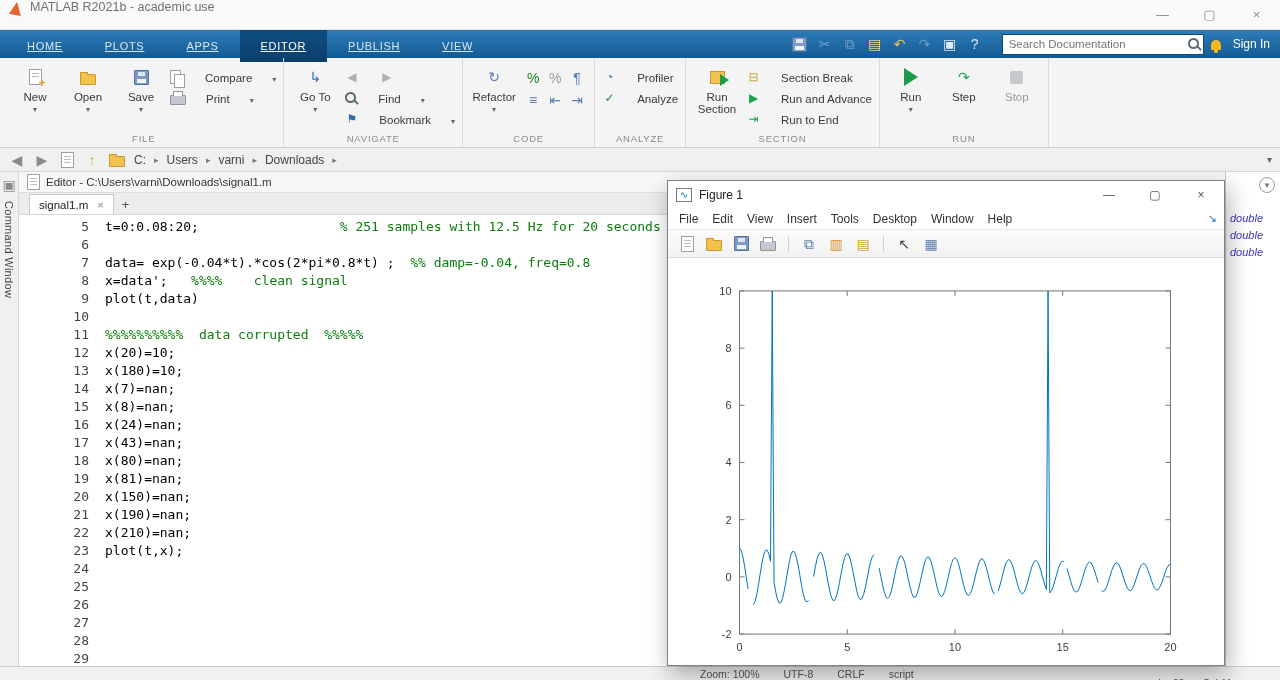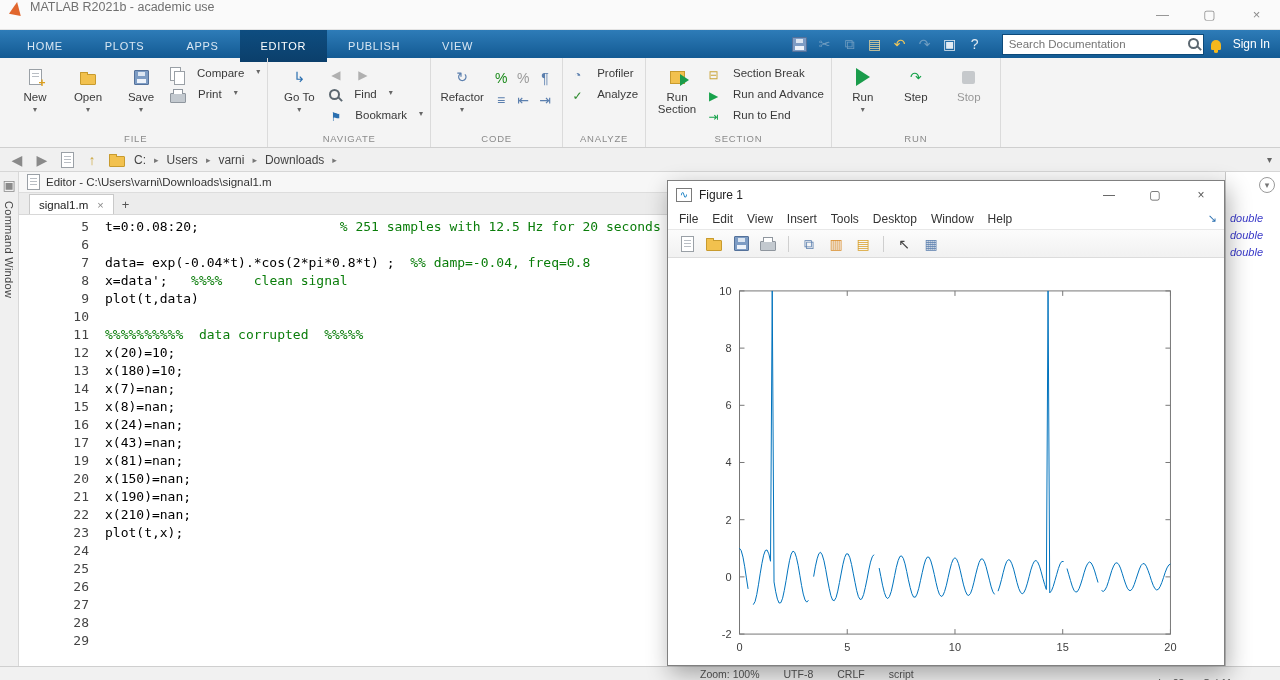--- a/index.html
+++ b/index.html
@@ -7,42 +7,42 @@
        font-family:"Liberation Sans",sans-serif;-webkit-font-smoothing:antialiased;}
 
   
   #titlebar{height:30px;display:flex;align-items:flex-start;background:#fafafa;border-bottom:1px solid #e3e3e3;padding-left:10px;gap:8px;box-sizing:border-box;}
   .tb-title{font-size:12.5px;color:#707070;}
   .tb-controls{margin-left:auto;display:flex;height:100%;}
   .tb-btn{width:47px;display:flex;align-items:center;justify-content:center;color:#8a8a8a;font-size:13px;}
 
   
   #ribbon-strip{height:28px;background:linear-gradient(#2e7cb8,#135a93);display:flex;align-items:stretch;padding-left:6px;}
-  .rtab{padding:16px 21px;display:flex;align-items:center;color:#d9e7f3;font-size:11px;letter-spacing:.7px;cursor:default;}
+  .rtab{padding:16px 21px;display:flex;align-items:center;color:#d9e7f3;font-size:11px;letter-spacing:.7px;cursor:default;text-decoration:underline;}
   .rtab.active{background:linear-gradient(#0e4d80,#0b3f6b);color:#fff;}
   #quick{margin-left:auto;display:flex;align-items:center;gap:7px;padding-right:10px;}
   .q-ic{width:18px;height:18px;display:flex;align-items:center;justify-content:center;color:#e3ecf4;font-size:13px;}
   .q-ic.disabled{opacity:.45;}
   #search-wrap{position:relative;margin-left:11px;}
   #doc-search{width:172px;height:19px;background:#fff;border:1px solid #0d4a7a;font-size:11.5px;color:#333;padding:0 22px 0 6px;font-family:"Liberation Sans",sans-serif;}
   #search-wrap .k-magnifier{position:absolute;right:3px;top:3px;}
   #sign-in{color:#fff;font-size:12px;margin-left:5px;}
 
   
   #toolbar{height:90px;background:#f4f4f4;border-bottom:1px solid #cfcfcf;display:flex;padding-left:4px;box-sizing:border-box;}
   .tgroup{display:flex;flex-direction:column;border-right:1px solid #dbdbdb;padding:3px 7px 0 7px;}
   .tbody2{flex:1;display:flex;gap:5px;align-items:stretch;}
   .tlabel{height:17px;font-size:9.5px;color:#8a8a8a;text-align:center;letter-spacing:.8px;display:flex;align-items:center;justify-content:center;}
   .btn-big{width:48px;display:flex;flex-direction:column;align-items:center;padding-top:4px;gap:2px;}
   .btn-big.disabled{opacity:.5;}
   .big-ic-box{height:24px;display:flex;align-items:center;justify-content:center;}
   .blabel{font-size:11.5px;color:#3a3a3a;text-align:center;line-height:12px;}
   .dd{font-size:8px;color:#666;}
   .tstack{display:flex;flex-direction:column;gap:4px;padding-top:6px;}
-  .btn-small{display:flex;align-items:flex-start;gap:12px;height:17px;font-size:11.5px;color:#3a3a3a;}
+  .btn-small{display:flex;align-items:flex-end;gap:20px;height:17px;font-size:11.5px;color:#3a3a3a;}
   .minigrid{display:grid;grid-template-columns:repeat(3,20px);grid-auto-rows:20px;gap:2px;padding-top:7px;}
   .mini{display:flex;align-items:center;justify-content:center;font-size:12px;}
 
   
   .ic{display:inline-flex;align-items:center;justify-content:center;width:18px;height:18px;font-size:14px;line-height:1;position:relative;flex:none;}
   .ic.small{width:15px;height:15px;font-size:12px;}
   .k-folder{background:#f2c14e;border:1px solid #c89b2e;width:14px!important;height:9px!important;margin-top:4px;border-radius:1px;}
   .k-folder::before{content:"";position:absolute;top:-3px;left:-1px;width:6px;height:2px;background:#f2c14e;border:1px solid #c89b2e;border-bottom:none;border-radius:1px 1px 0 0;}
   .k-page{background:#fff;border:1px solid #9aa0a6;width:11px!important;height:14px!important;}
   .k-page::before{content:"";position:absolute;left:2px;top:3px;width:7px;height:1px;background:#b9bec4;box-shadow:0 3px 0 #b9bec4,0 6px 0 #b9bec4;}
@@ -428,20 +428,24 @@
               <span class="ln">15</span>
               <span class="ct"><span>x(8)=nan;</span></span>
             </div>
             <div class="cl">
               <span class="ln">16</span>
               <span class="ct"><span>x(24)=nan;</span></span>
             </div>
             <div class="cl">
               <span class="ln">17</span>
               <span class="ct"><span>x(43)=nan;</span></span>
+            </div>
+            <div class="cl">
+              <span class="ln">18</span>
+              <span class="ct"><span>x(80)=nan;</span></span>
             </div>
             <div class="cl">
               <span class="ln">19</span>
               <span class="ct"><span>x(81)=nan;</span></span>
             </div>
             <div class="cl">
               <span class="ln">20</span>
               <span class="ct"><span>x(150)=nan;</span></span>
             </div>
             <div class="cl">

